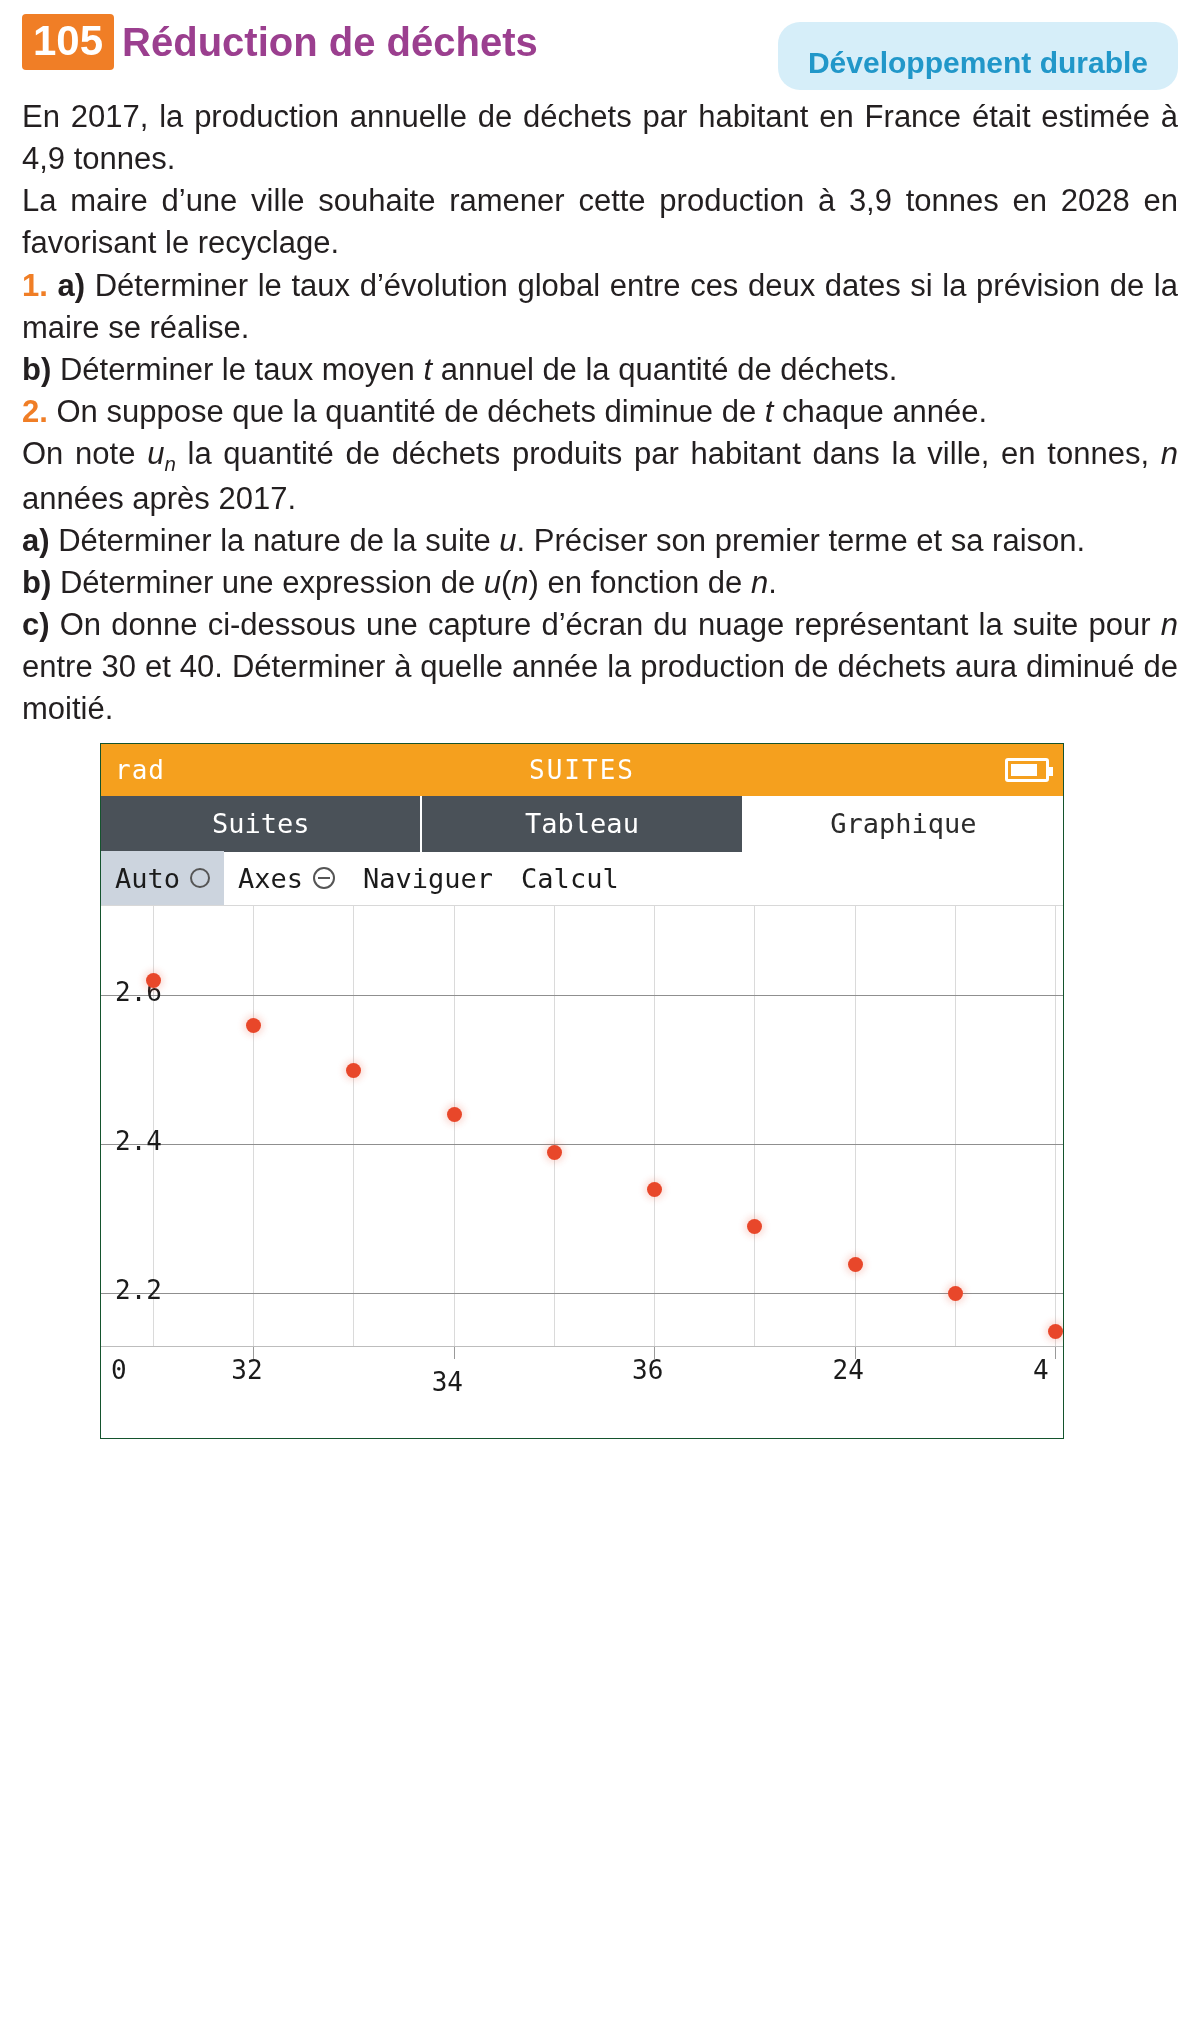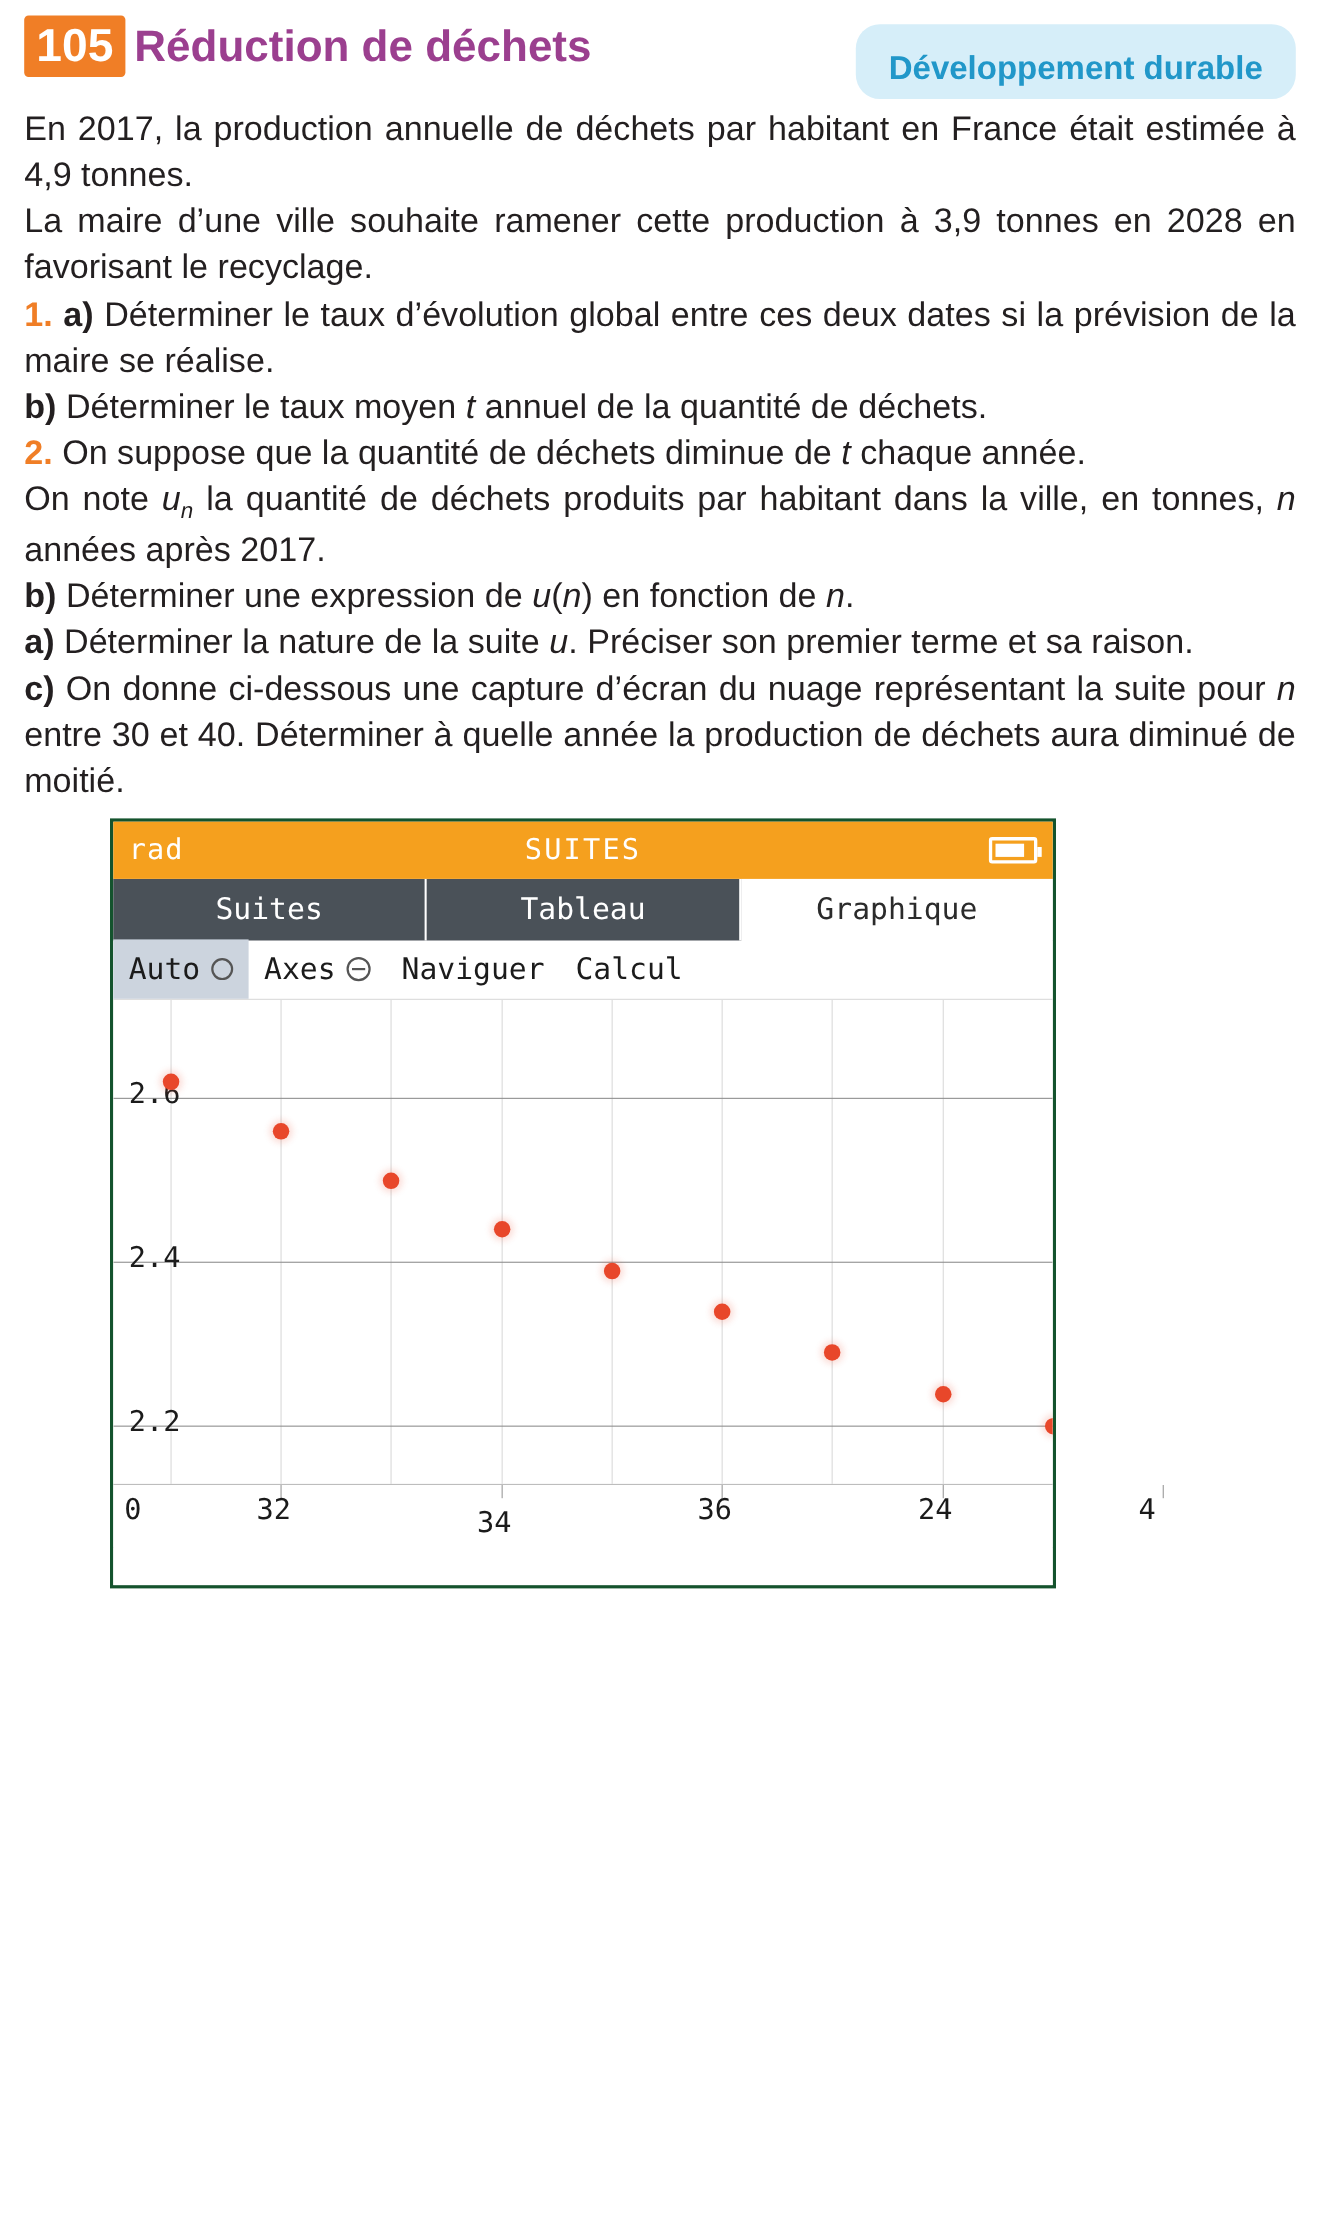--- a/index.html
+++ b/index.html
@@ -84,22 +84,22 @@
     font-size: 0.66em;
     vertical-align: -0.32em;
   }
 
   
   .calc-wrap {
     margin: 12px auto 0 auto;
     width: 1000px;
   }
   .calc {
-    width: 860px;
-    border: 3px solid #14532d;
+    width: 964px;
+    border: 1px solid #14532d;
     background: #ffffff;
     font-family: "DejaVu Sans Mono", monospace;
   }
   .calc-topbar {
     height: 52px;
     background: #f5a01e;
     display: flex;
     align-items: center;
     color: #ffffff;
     font-size: 26px;
@@ -276,27 +276,27 @@
     <p>
       <span class="q-num">2.</span>
       <span>On suppose que la quantité de déchets diminue de </span><span class="it">t</span><span> chaque année.</span>
     </p>
 
     <p>
       <span>On note </span><span class="it">u</span><sub class="n">n</sub><span> la quantité de déchets produits par habitant dans la ville, en tonnes, </span><span class="it">n</span><span> années après 2017.</span>
     </p>
 
     <p>
+      <span class="q-let">a)</span>
+      <span>Déterminer la nature de la suite </span><span class="it">u</span><span>. Préciser son premier terme et sa raison.</span>
+    </p>
+
+    <p>
       <span class="q-let">b)</span>
       <span>Déterminer une expression de </span><span class="it">u</span><span>(</span><span class="it">n</span><span>) en fonction de </span><span class="it">n</span><span>.</span>
-    </p>
-
-    <p>
-      <span class="q-let">a)</span>
-      <span>Déterminer la nature de la suite </span><span class="it">u</span><span>. Préciser son premier terme et sa raison.</span>
     </p>
 
     <p>
       <span class="q-let">c)</span>
       <span>On donne ci-dessous une capture d’écran du nuage représentant la suite pour </span><span class="it">n</span><span> entre 30 et 40. Déterminer à quelle année la production de déchets aura diminué de moitié.</span>
     </p>
   </div>
 
   <div class="calc-wrap">
     <div class="calc">

